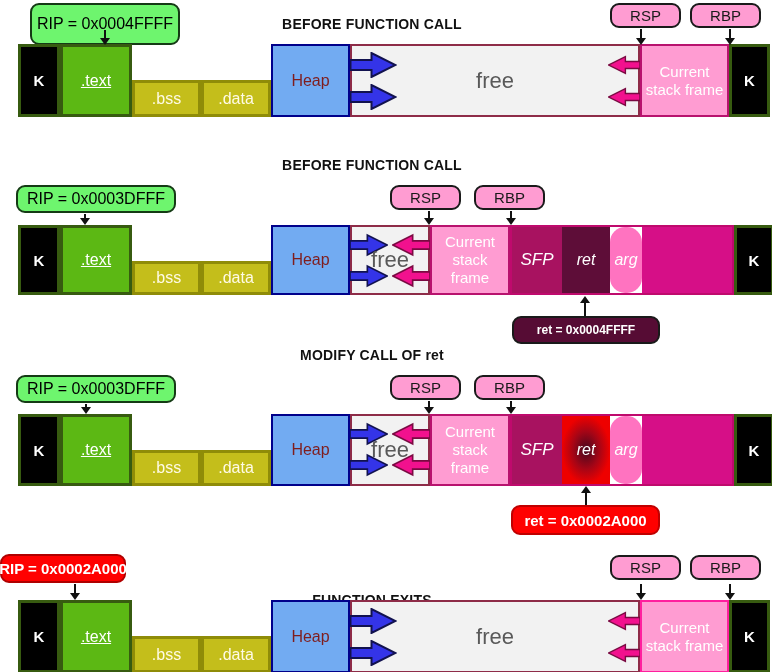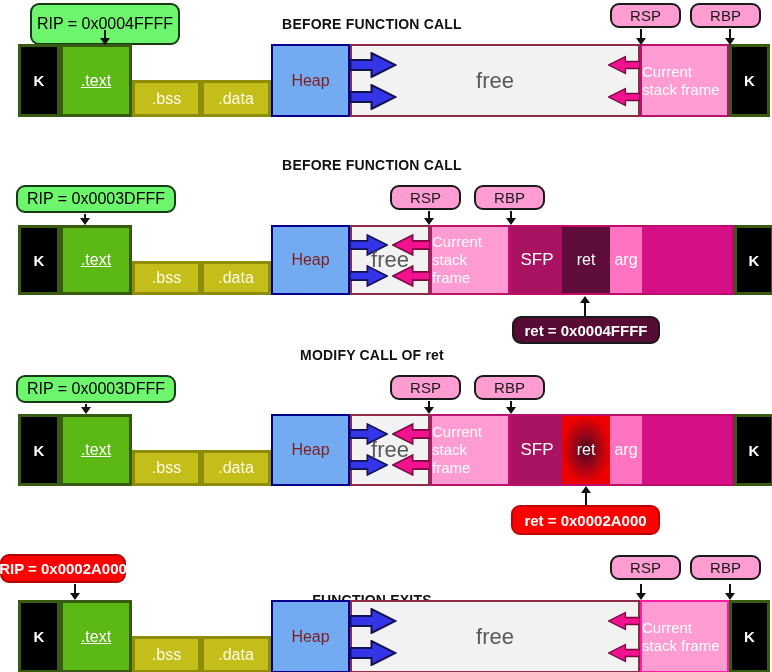--- a/index.html
+++ b/index.html
@@ -7,50 +7,50 @@
          font-family:"Liberation Sans", sans-serif;}
   .title{position:absolute;left:2px;width:740px;text-align:center;font-weight:700;
          font-size:14px;color:#111;letter-spacing:.2px;}
   .pill{position:absolute;box-sizing:border-box;display:flex;align-items:center;
         justify-content:center;border-radius:9px;white-space:nowrap;}
   .rip-green{background:var(--rip-green-fill);border:2px solid #153a15;color:#000;font-size:16px;}
   .rip-red{background:var(--rip-red-fill);border:2px solid #b00000;color:#fff;font-size:15px;font-weight:700;}
   .reg{background:var(--register-fill);border:2px solid #1a1a1a;color:#1a1a1a;
        width:71px;height:25px;font-size:15px;}
   .ann-dark{background:var(--ann-dark-fill);border:2px solid #1a1a1a;color:#fff;
-            font-size:15px;font-weight:700;}
+            font-size:12px;font-weight:700;}
   .ann-red{background:var(--ann-red-fill);border:2px solid #c00000;color:#fff;
            font-size:15px;font-weight:700;}
   
   .arr{position:absolute;width:0;z-index:5;}
   .arr::before{content:"";position:absolute;left:-1px;top:0;width:2px;height:100%;background:#111;}
   .arr.down::after{content:"";position:absolute;left:-5px;bottom:-6px;width:0;height:0;
       border-left:5px solid transparent;border-right:5px solid transparent;border-top:7px solid #111;}
   .arr.up::after{content:"";position:absolute;left:-5px;top:-6px;width:0;height:0;
       border-left:5px solid transparent;border-right:5px solid transparent;border-bottom:7px solid #111;}
   
   .bar{position:absolute;display:flex;align-items:stretch;}
   .seg{box-sizing:border-box;display:flex;align-items:center;justify-content:center;
        color:#fff;font-size:16px;position:relative;flex:0 0 auto;}
   .seg.kernel{background:var(--kernel-fill);border:3px solid var(--kernel-border);
        font-weight:700;font-size:15px;}
   .seg.textseg{background:var(--text-fill);border:3px solid var(--text-border);text-decoration:underline;}
   .seg.bssdata{background:var(--bss-fill);border:3px solid var(--bss-border);color:var(--bss-text);margin-top:36px;}
   .seg.heap{background:var(--heap-fill);border:2px solid var(--heap-border);color:#7f1d1d;}
   .seg.free{background:var(--free-fill);border:2px solid var(--free-border);color:var(--free-text);}
   .seg.current,.seg.current-exit{background:var(--current-fill);border:2px solid var(--current-border);
-       font-size:15px;line-height:1.18;}
+       font-size:15px;line-height:1.18;text-align:center;}
   .seg.current-exit{border-color:var(--current-exit-border);}
   .stack-group{display:flex;box-sizing:border-box;border:2px solid var(--stack-group-border);
-       flex:0 0 auto;}
+       flex:0 0 auto;font-style:italic;}
   .stack-group .seg{flex:1 1 auto;border:none;}
   .seg.sfp{background:var(--sfp-fill);font-size:17px;}
   .seg.ret{background:var(--ret-fill);}
   .seg.ret-modified{background:radial-gradient(closest-side,var(--ret-mod-center) 0%,#a50516 55%,var(--ret-mod-edge) 100%);}
-  .seg.arg{background:var(--arg-fill);}
+  .seg.arg{background:var(--arg-fill);border-radius:15px;}
   .seg.prevframe{background:var(--prev-fill);}
   .blockarrow{position:absolute;z-index:2;}
   .free-label{position:absolute;z-index:3;display:flex;align-items:center;justify-content:center;
        color:var(--free-text);font-size:22px;pointer-events:none;}
 </style>
 </head>
 <body>
 
 <div class="stage">
 

